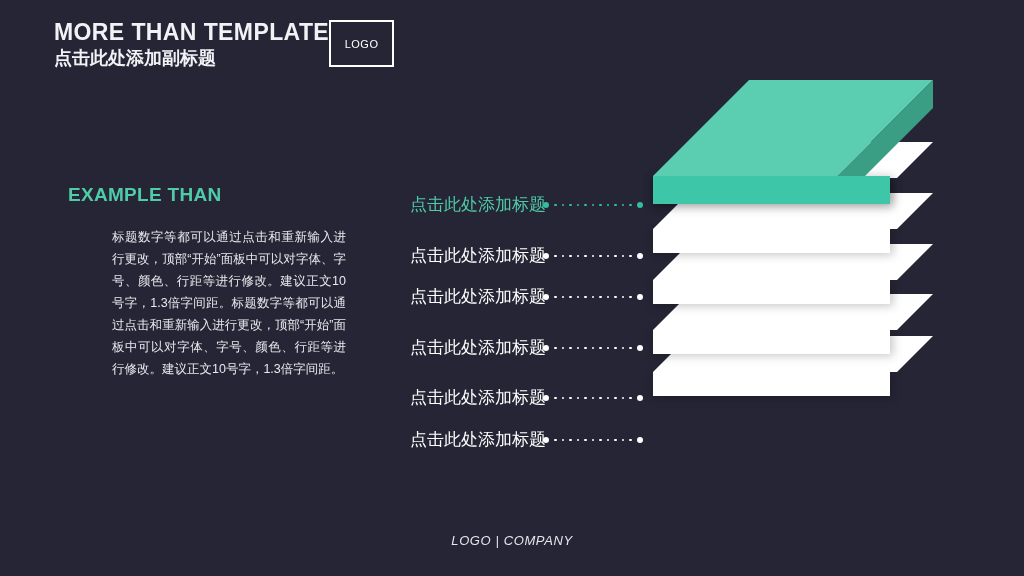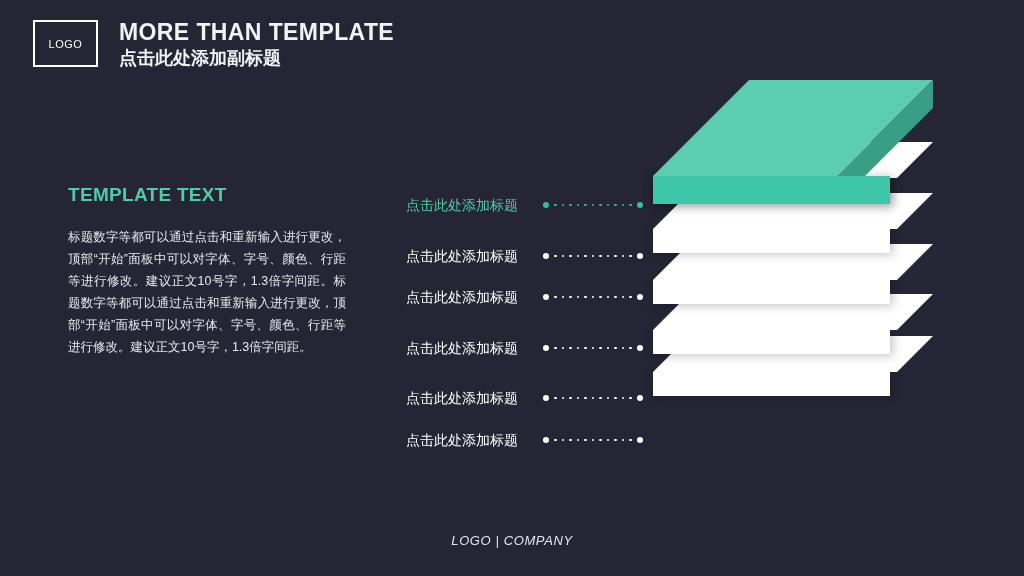--- a/index.html
+++ b/index.html
@@ -82,34 +82,35 @@
     font-weight: bold;
     letter-spacing: 0.3px;
     margin-bottom: 20px;
   }
   #body-paragraph {
     color: #e9e9ef;
     font-size: 12.5px;
     line-height: 22px;
     text-align: justify;
     text-justify: inter-ideograph;
+    margin-left: 44px;
   }
 
   
   .row {
     position: absolute;
     height: 18px;
     display: flex;
     align-items: center;
   }
   .row-label {
     position: absolute;
-    right: 134px;
+    right: 106px;
     white-space: nowrap;
-    font-size: 14px;
+    font-size: 17px;
     color: #ffffff;
     line-height: 18px;
   }
   .row.accent .row-label { color: #4FCBA8; }
 
   .connector {
     position: absolute;
     left: 0;
     top: 0;
     height: 18px;
@@ -223,31 +224,31 @@
     letter-spacing: 0.6px;
     font-style: italic;
   }
 </style>
 </head>
 <body>
 
 <div id="slide">
 
   <div id="header">
-    <div id="logo-box">
-      <span class="logo-text">LOGO</span>
-    </div>
     <div id="title-block">
       <div id="main-title">MORE THAN TEMPLATE</div>
       <div id="sub-title">点击此处添加副标题</div>
     </div>
+    <div id="logo-box">
+      <span class="logo-text">LOGO</span>
+    </div>
   </div>
 
   <div id="left-col">
-    <div id="example-heading">TEMPLATE TEXT</div>
+    <div id="example-heading">EXAMPLE THAN</div>
     <div id="body-paragraph">标题数字等都可以通过点击和重新输入进行更改，顶部“开始”面板中可以对字体、字号、颜色、行距等进行修改。建议正文10号字，1.3倍字间距。标题数字等都可以通过点击和重新输入进行更改，顶部“开始”面板中可以对字体、字号、颜色、行距等进行修改。建议正文10号字，1.3倍字间距。</div>
   </div>
 
   <div id="stack">
       <div class="slab accent" style="top: 0px; z-index: 100;">
         <div class="shadow"></div>
         <div class="face-top"></div>
         <div class="face-side"></div>
         <div class="face-front"></div>
       </div>

